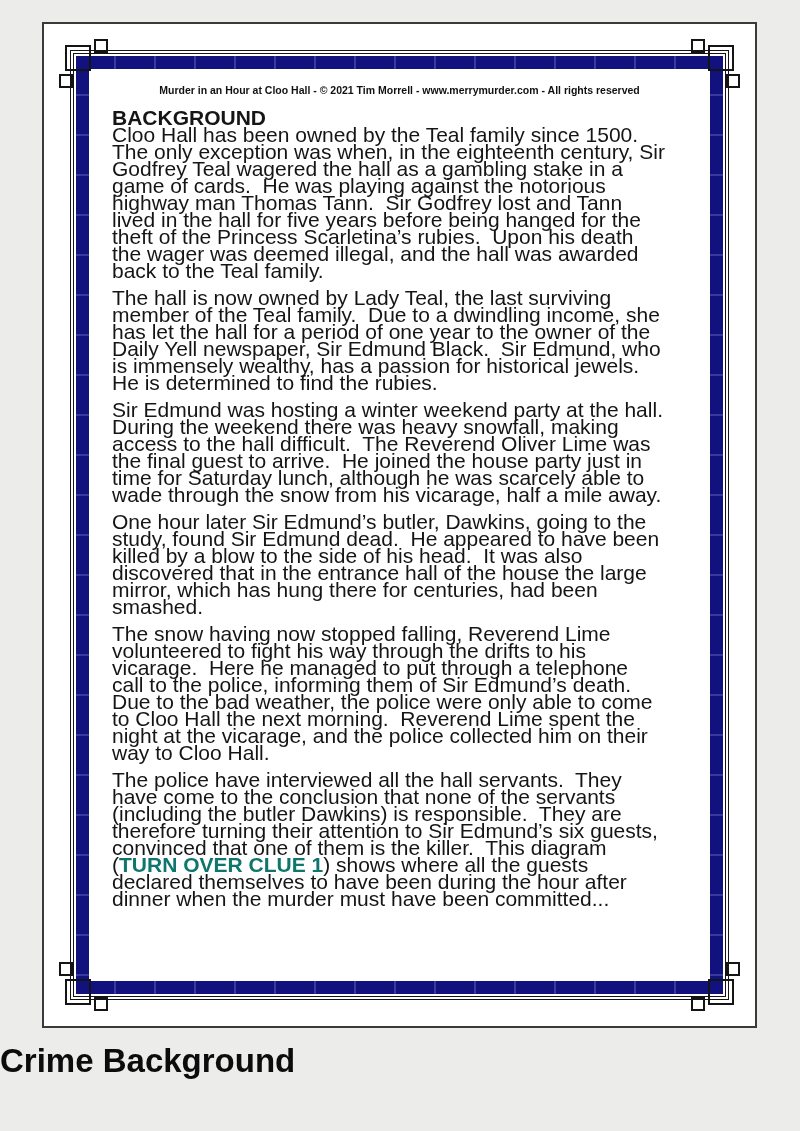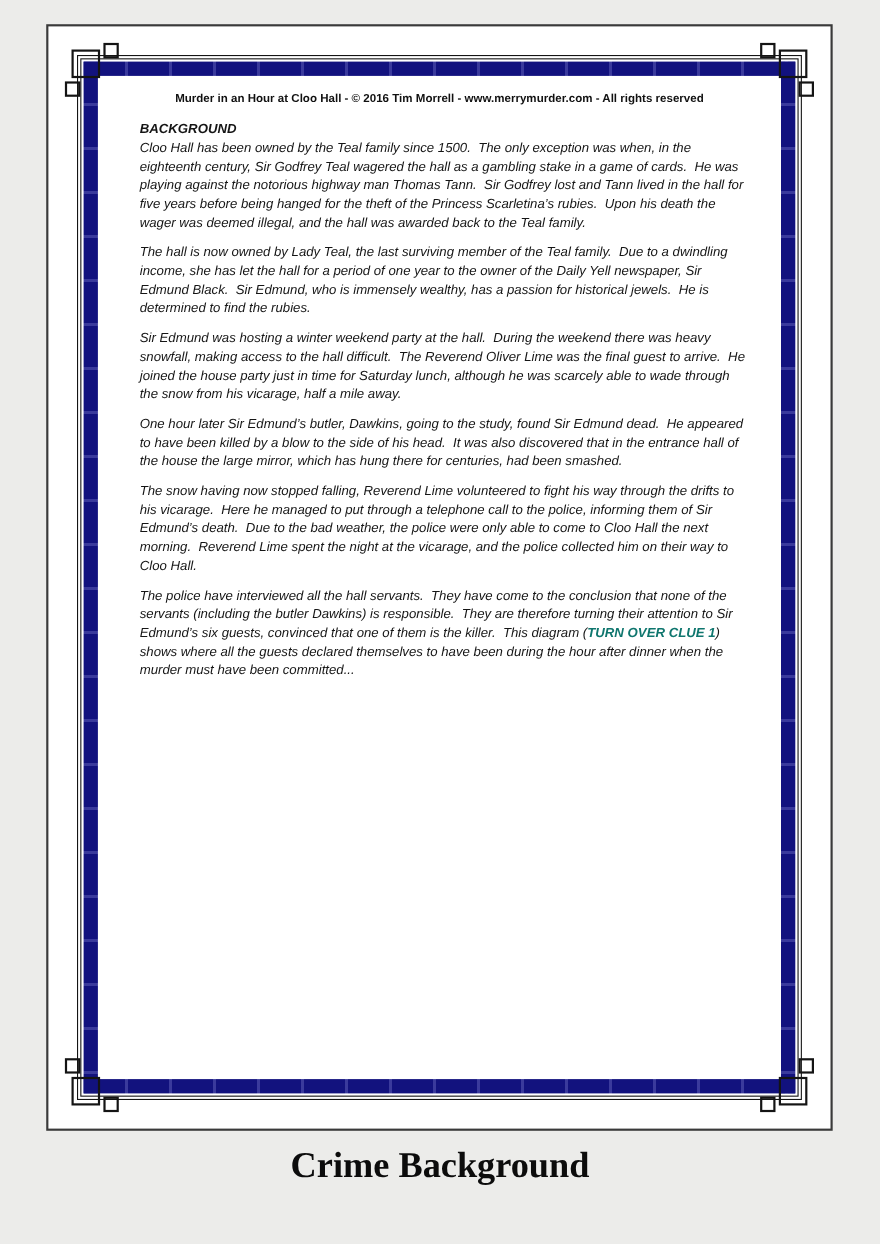--- a/index.html
+++ b/index.html
@@ -58,49 +58,46 @@
   .copyright-line {
     position: absolute;
     left: 0; right: 0; top: 60px;
     text-align: center;
     font-size: 10.5px;
     font-weight: bold;
     color: #111111;
   }
   .content {
     position: absolute;
-    left: 83px; top: 85px;
+    left: 68px; top: 85px;
     width: 553px;
-    font-size: 12px;
+    font-size: 21px;
     line-height: 17px;
     color: #151515;
-    font-style: italic;
   }
   .section-heading {
     font-weight: bold;
     margin: 0;
   }
   .para {
     margin: 0 0 10px 0;
     white-space: pre-wrap;
   }
   .seg-red-bold {
     color: #0f766e;
     font-weight: bold;
   }
 
   
   .caption {
     position: absolute;
     left: 0; right: 0; top: 1042px;
-    text-align: center;
     font-size: 33px;
     font-weight: bold;
     color: #0c0c0c;
-    font-family: Liberation Serif, serif;
   }
 </style>
 </head>
 <body>
 
 <div class="canvas">
 
   <div class="page">
 
     <div class="art-frame">
@@ -125,21 +122,21 @@
         <span class="sq2"></span>
         <span class="sq3"></span>
       </div>
       <div class="corner br">
         <span class="sq1"></span>
         <span class="sq2"></span>
         <span class="sq3"></span>
       </div>
     </div>
 
-    <div class="copyright-line">Murder in an Hour at Cloo Hall - © 2016 Tim Morrell - www.merrymurder.com - All rights reserved</div>
+    <div class="copyright-line">Murder in an Hour at Cloo Hall - © 2021 Tim Morrell - www.merrymurder.com - All rights reserved</div>
 
     <div class="content">
 
       <div>
         <div class="section-heading">BACKGROUND</div>
         <p class="para">Cloo Hall has been owned by the Teal family since 1500.  The only exception was when, in the eighteenth century, Sir Godfrey Teal wagered the hall as a gambling stake in a game of cards.  He was playing against the notorious highway man Thomas Tann.  Sir Godfrey lost and Tann lived in the hall for five years before being hanged for the theft of the Princess Scarletina’s rubies.  Upon his death the wager was deemed illegal, and the hall was awarded back to the Teal family.</p>
         <p class="para">The hall is now owned by Lady Teal, the last surviving member of the Teal family.  Due to a dwindling income, she has let the hall for a period of one year to the owner of the Daily Yell newspaper, Sir Edmund Black.  Sir Edmund, who is immensely wealthy, has a passion for historical jewels.  He is determined to find the rubies.</p>
       </div>
 
       <div>

